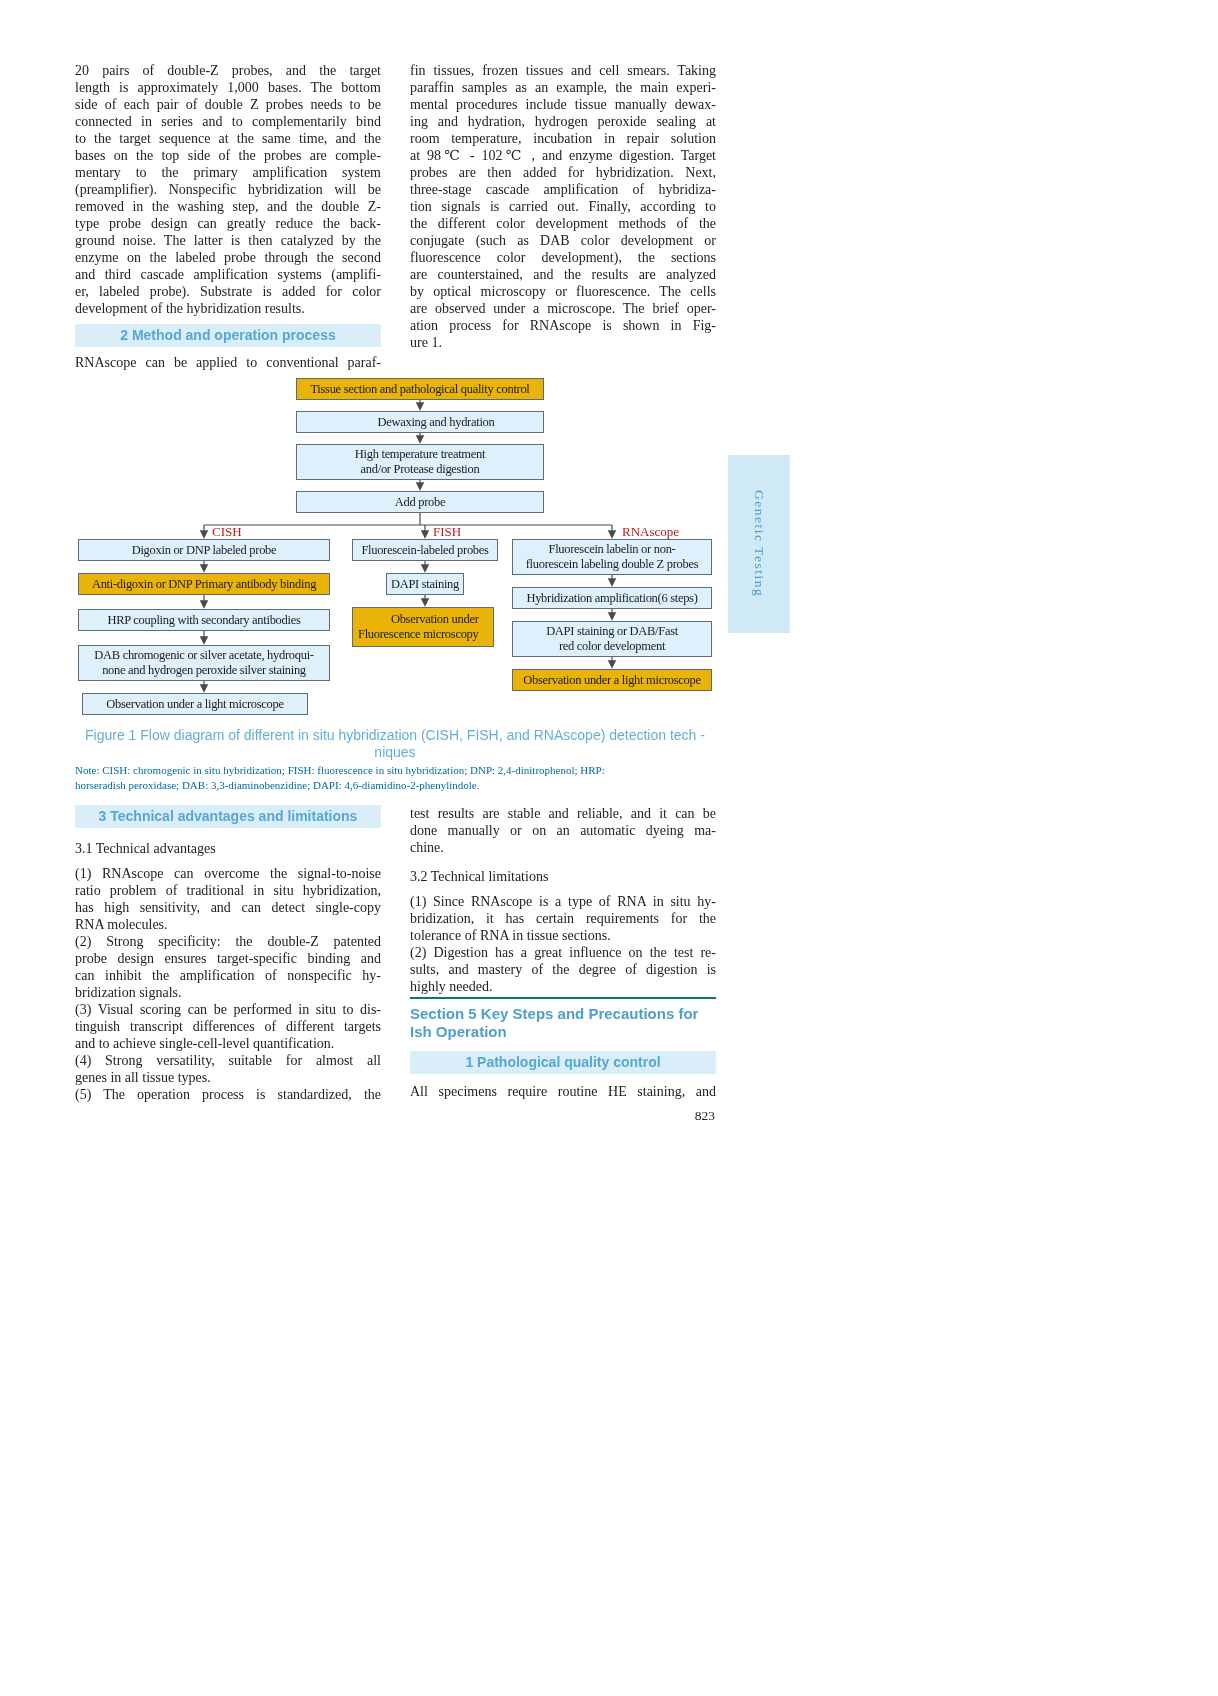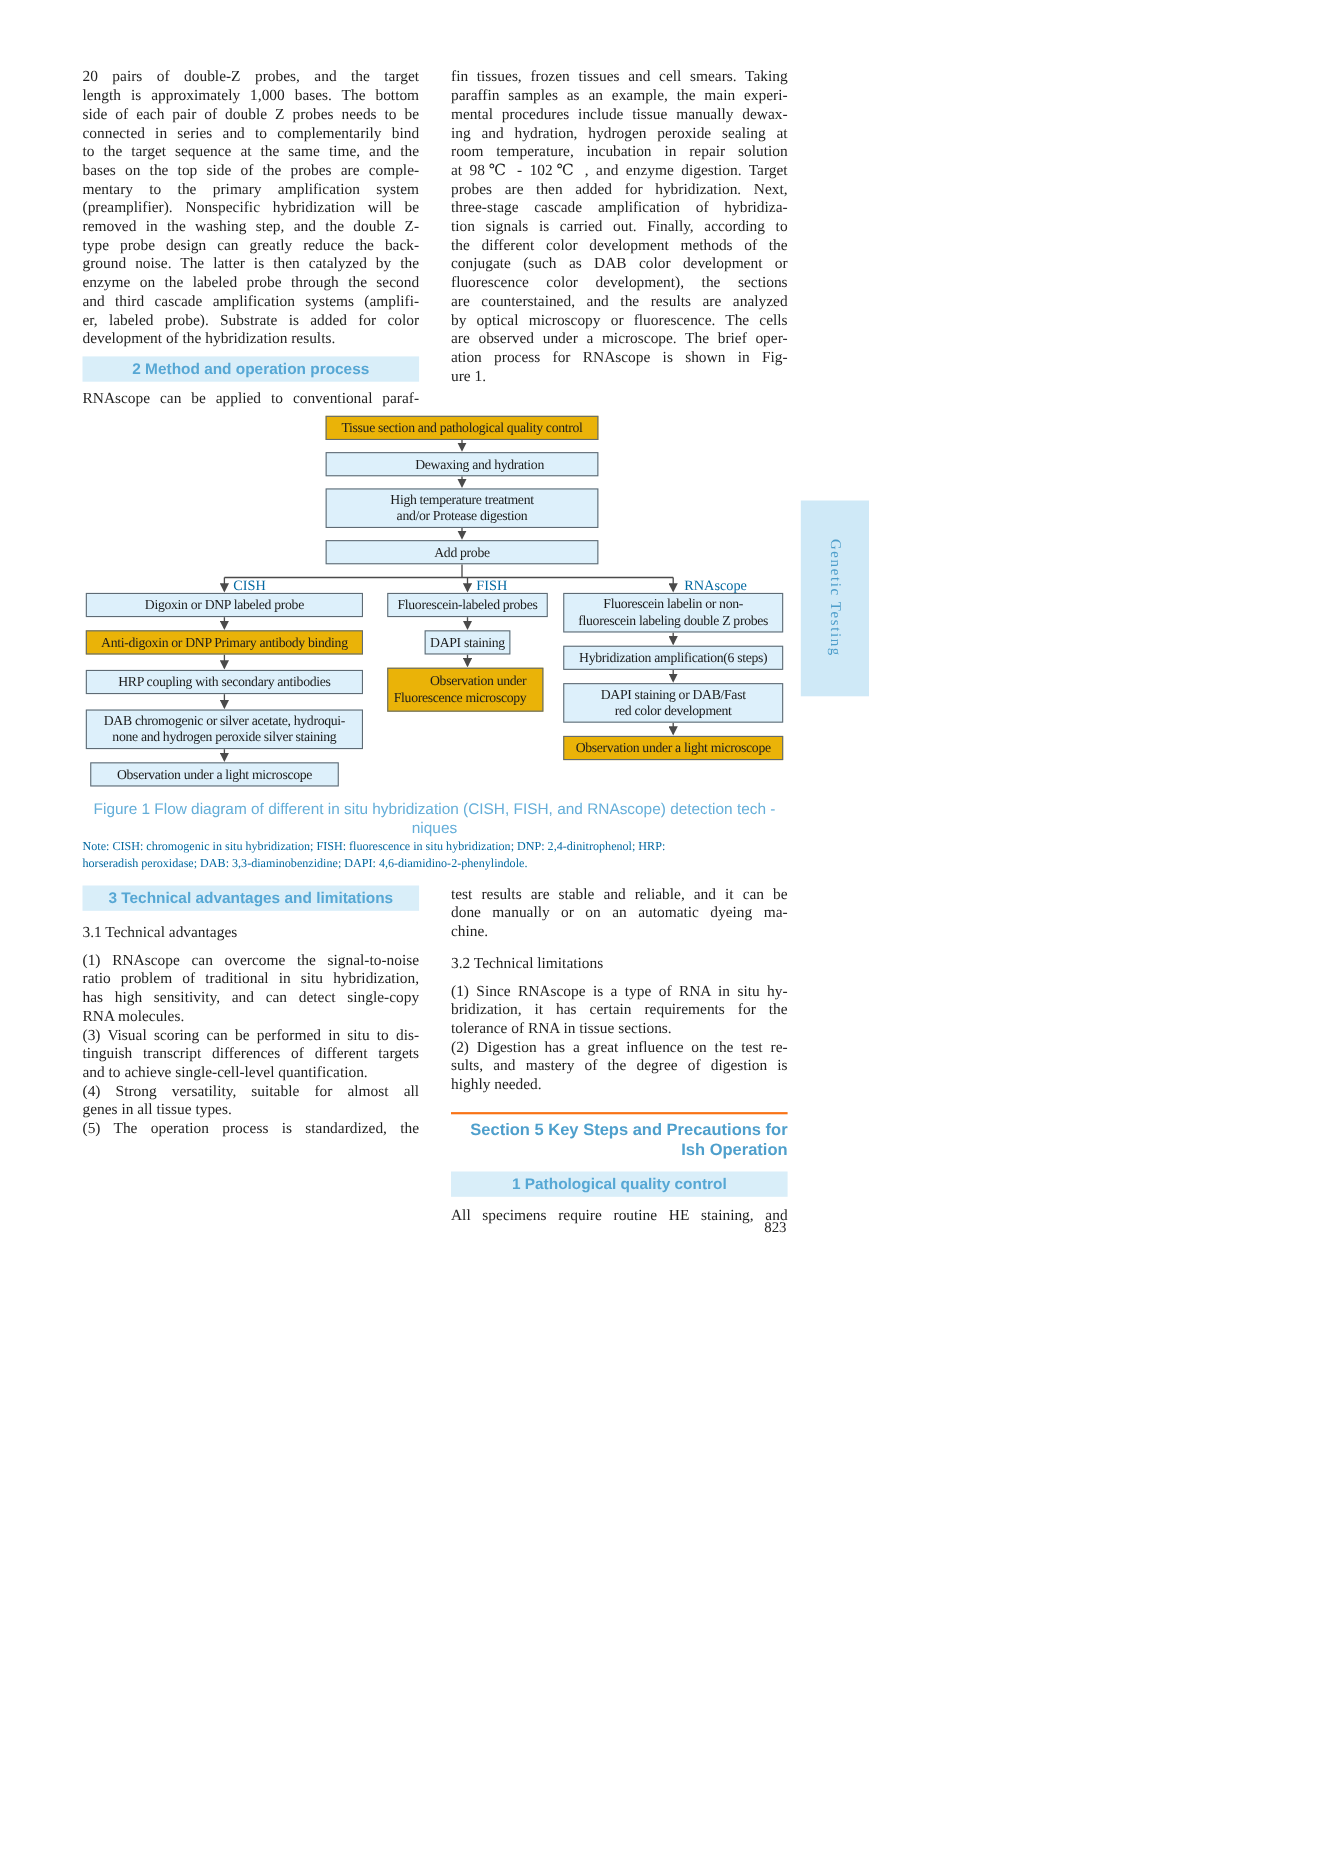--- a/index.html
+++ b/index.html
@@ -16,29 +16,29 @@
         font-weight:bold;font-size:14px;text-align:center;height:23px;line-height:23px;width:100%;}
   .subhead{font-size:14px;line-height:17px;margin:12px 0 8px 0;}
   
   .flowchart{left:70px;top:345px;width:652px;height:378px;}
   .fc-svg{position:absolute;left:0;top:0;width:652px;height:378px;}
   .fbox{position:absolute;box-sizing:border-box;border:1px solid #5f6b74;background:#ddf0fb;
         display:grid;place-items:center;text-align:center;white-space:pre;
         font-size:12.5px;letter-spacing:-0.3px;line-height:15px;color:#1c1c1c;}
   .fbox.white{background:#eab308;}
   .fbox.leftalign{justify-items:start;text-align:right;padding-left:5px;}
-  .flabel{position:absolute;font-size:13px;color:#0369a1;letter-spacing:0;}
+  .flabel{position:absolute;font-size:13px;color:#b91c1c;letter-spacing:0;}
   
   .caption{left:75px;top:727px;width:640px;text-align:center;color:#64aed9;
            font-family:"Liberation Sans","DejaVu Sans",sans-serif;font-size:14px;line-height:17px;}
   .note{left:75px;top:763px;width:645px;font-size:11px;line-height:14.5px;color:#0369a1;}
   
-  .section5{border-top:2px solid #f97316;padding-top:6px;margin-top:16px;
+  .section5{border-top:2px solid #0f766e;padding-top:6px;margin-top:2px;
             font-family:"Liberation Sans","DejaVu Sans",sans-serif;font-weight:bold;
-            font-size:15px;line-height:18px;text-align:right;color:#4e9fcc;}
+            font-size:15px;line-height:18px;text-align:left;color:#4e9fcc;}
   
   .sidebar-tab{left:728px;top:455px;width:62px;height:178px;background:#cfe9f7;
                display:flex;align-items:center;justify-content:center;}
   .sidebar-tab span{writing-mode:vertical-rl;font-size:13.5px;letter-spacing:1.5px;color:#4d9dca;}
   
   .pagenum{left:660px;top:1108px;width:55px;text-align:right;font-size:13.5px;}
 </style>
 </head>
 <body>
 
@@ -157,20 +157,26 @@
   <div class="band">3 Technical advantages and limitations</div>
   <div class="subhead">3.1 Technical advantages</div>
   <div>
       <div class="blk">
         <div class="ln jl">(1) RNAscope can overcome the signal-to-noise</div>
         <div class="ln jl">ratio problem of traditional in situ hybridization,</div>
         <div class="ln jl">has high sensitivity, and can detect single-copy</div>
         <div class="ln">RNA molecules.</div>
       </div>
       <div class="blk">
+        <div class="ln jl">(2) Strong specificity: the double-Z patented</div>
+        <div class="ln jl">probe design ensures target-specific binding and</div>
+        <div class="ln jl">can inhibit the amplification of nonspecific hy-</div>
+        <div class="ln">bridization signals.</div>
+      </div>
+      <div class="blk">
         <div class="ln jl">(3) Visual scoring can be performed in situ to dis-</div>
         <div class="ln jl">tinguish transcript differences of different targets</div>
         <div class="ln">and to achieve single-cell-level quantification.</div>
       </div>
       <div class="blk">
         <div class="ln jl">(4) Strong versatility, suitable for almost all</div>
         <div class="ln">genes in all tissue types.</div>
       </div>
       <div class="blk">
         <div class="ln jl">(5) The operation process is standardized, the</div>

